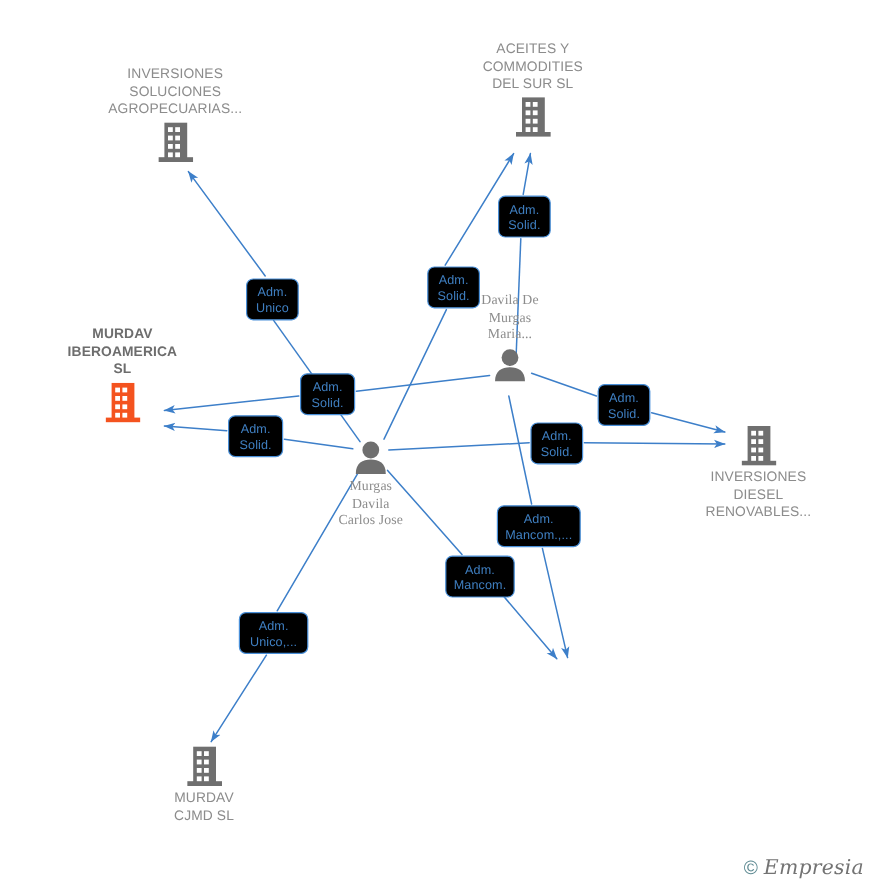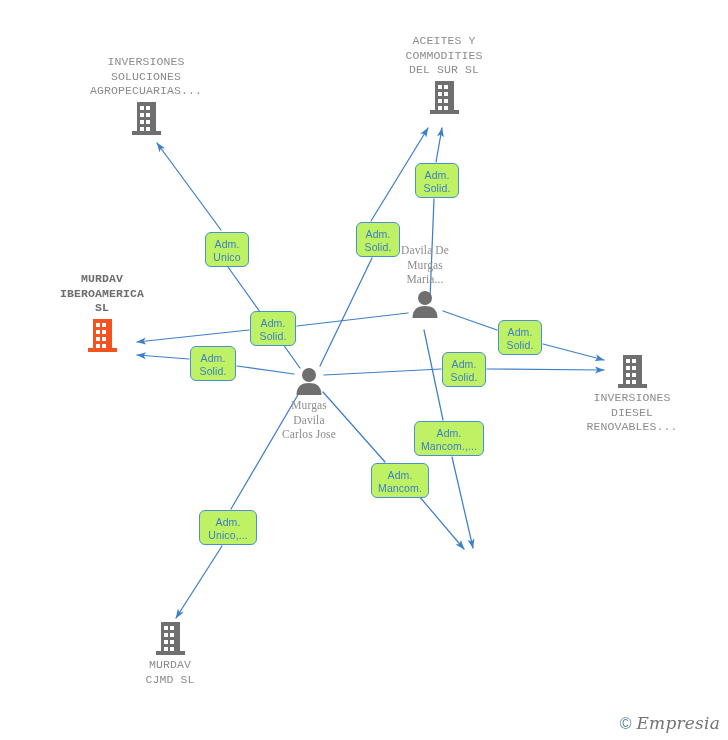--- a/index.html
+++ b/index.html
@@ -36,33 +36,33 @@
   }
   .node .glyph svg{display:block;margin:0 auto;}
   .node .caption{
     display:block;
     font-size:11.5px;
     line-height:14.6px;
     color:#8a8a8a;
     letter-spacing:.1px;
     white-space:pre-line;
   }
-  .node.company .caption{color:#8c8c8c;font-family:Liberation Mono, monospace;}
+  .node.company .caption{color:#8c8c8c;}
   .node.person  .caption{color:#8c8c8c;font-family:Liberation Serif, serif;}
   .node.highlight .caption{color:#6d6d6d;font-weight:bold;}
   .node.caption-top .caption{margin-bottom:3px;}
   .node.caption-bottom .caption{margin-top:3px;}
 
   
   .elabel{
     position:absolute;
     box-sizing:border-box;
     border:1.4px solid #4a90d9;
     border-radius:6px;
-    background:#bef264;
+    background:#000000;
     color:#3f7fc1;
     font-size:10.5px;
     line-height:13px;
     text-align:center;
     padding:5px 4px 5px 4px;
     white-space:pre-line;
     letter-spacing:.1px;
   }
 
   

